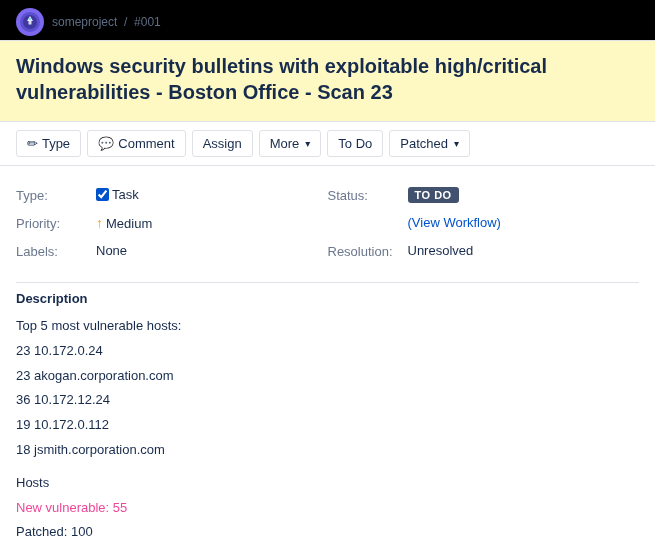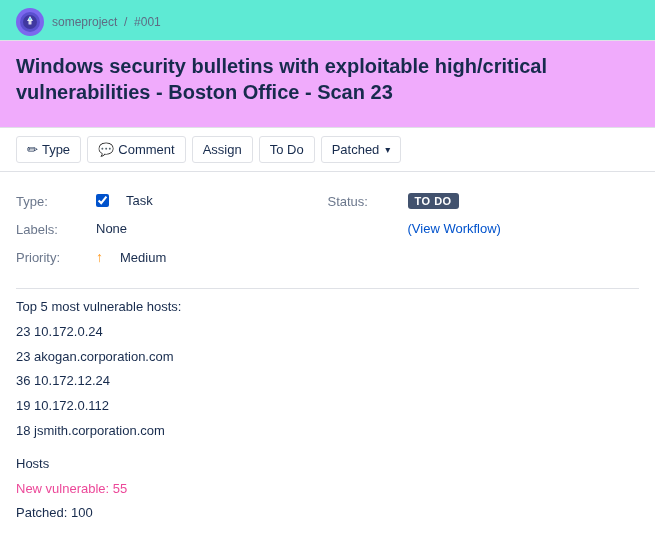--- a/index.html
+++ b/index.html
@@ -13,41 +13,41 @@
     .page-wrapper {
       background: #fff;
       min-height: 552px;
       padding-bottom: 20px;
     }
     
     .breadcrumb-bar {
       display: flex;
       align-items: center;
       padding: 8px 16px 4px;
-      background: #5eead4;
+      background: #000000;
       border-bottom: 1px solid #dfe1e6;
     }
     .breadcrumb-logo {
       width: 28px;
       height: 28px;
       margin-right: 8px;
       flex-shrink: 0;
     }
     .breadcrumb-text {
       font-size: 12px;
       color: #5e6c84;
     }
     .breadcrumb-text a {
       color: #5e6c84;
       text-decoration: none;
     }
     
     .title-area {
-      padding: 12px 16px 22px;
-      background: #f0abfc;
+      padding: 12px 16px 16px;
+      background: #fef9c3;
       border-bottom: 1px solid #dfe1e6;
     }
     .issue-title {
       font-size: 20px;
       font-weight: 600;
       color: #172b4d;
       line-height: 1.3;
     }
     
     .toolbar {
@@ -99,21 +99,21 @@
       color: #6b778c;
       width: 80px;
       flex-shrink: 0;
       padding-top: 1px;
     }
     .field-value {
       font-size: 13px;
       color: #172b4d;
       display: flex;
       align-items: center;
-      gap: 17px;
+      gap: 3px;
       flex-wrap: wrap;
     }
     .status-badge {
       background: #42526e;
       color: #fff;
       font-size: 11px;
       font-weight: 700;
       padding: 2px 7px;
       border-radius: 3px;
       letter-spacing: 0.5px;
@@ -194,71 +194,79 @@
       <span>✏</span>
       <span>Type</span>
     </button>
     <button class="btn">
       <span>💬</span>
       <span>Comment</span>
     </button>
     <button class="btn">
       <span>Assign</span>
     </button>
+    <button class="btn btn-dropdown">
+      <span>More</span>
+    </button>
     <button class="btn">
       <span>To Do</span>
     </button>
     <button class="btn btn-dropdown">
       <span>Patched</span>
     </button>
   </div>
 
   <div class="main-content">
     <div class="fields-grid">
 
       <div>
         <div class="field-row">
           <span class="field-label">Type:</span>
           <span class="field-value">
             <input type="checkbox" class="task-checkbox" checked="" readonly="" style="">
             <span>Task</span>
           </span>
         </div>
         <div class="field-row">
+          <span class="field-label">Priority:</span>
+          <span class="field-value">
+            <span class="priority-arrow">↑</span>
+            <span>Medium</span>
+          </span>
+        </div>
+        <div class="field-row">
           <span class="field-label">Labels:</span>
           <span class="field-value">None</span>
         </div>
-        <div class="field-row">
-          <span class="field-label">Priority:</span>
-          <span class="field-value">
-            <span class="priority-arrow">↑</span>
-            <span>Medium</span>
-          </span>
-        </div>
       </div>
 
       <div>
         <div class="field-row">
           <span class="field-label">Status:</span>
           <span class="field-value">
             <span class="status-badge">TO DO</span>
           </span>
         </div>
         <div class="field-row">
           <span class="field-label"></span>
           <span class="field-value">
             <a href="#" class="view-workflow-link">(View Workflow)</a>
           </span>
+        </div>
+        <div class="field-row">
+          <span class="field-label">Resolution:</span>
+          <span class="field-value">Unresolved</span>
         </div>
       </div>
     </div>
 
     <hr class="section-divider">
 
     <div class="description-section">
+      <div class="description-heading">Description</div>
       <div class="description-body" id="desc-body">
       <p>Top 5 most vulnerable hosts:</p>
           <p>23 10.172.0.24</p>
           <p>23 akogan.corporation.com</p>
           <p>36 10.172.12.24</p>
           <p>19 10.172.0.112</p>
           <p>18 jsmith.corporation.com</p>
           <div style="height: 8px;"></div>
           <p>Hosts</p>
           <p class="new-vulnerable">New vulnerable: 55</p>

